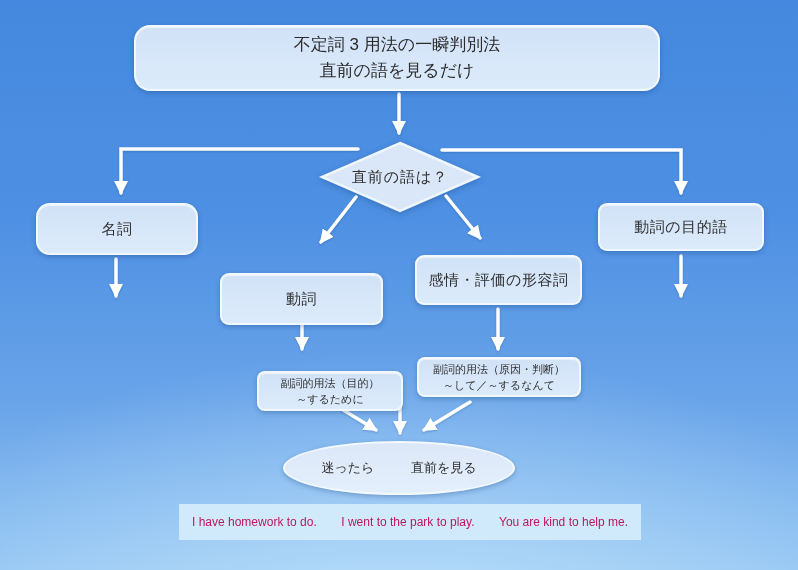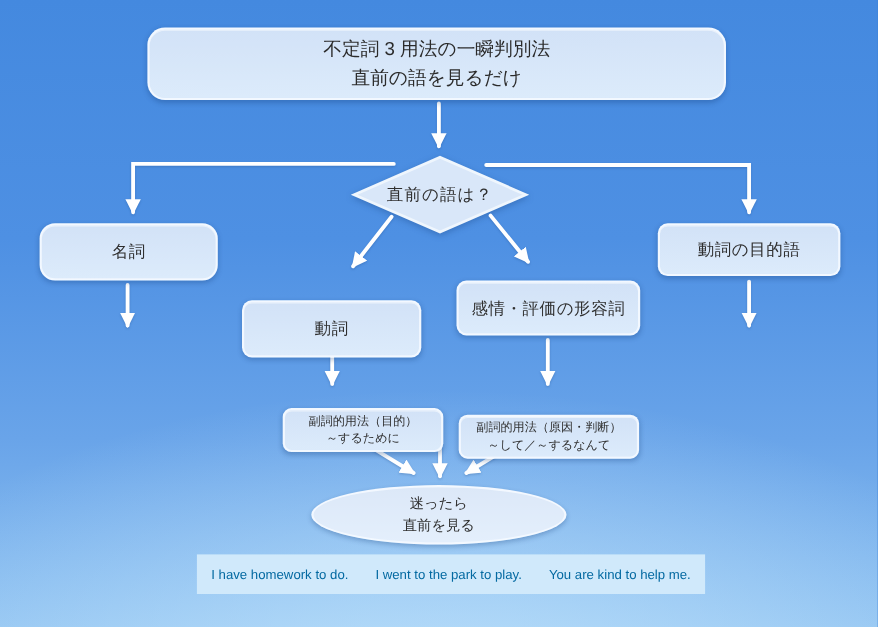--- a/index.html
+++ b/index.html
@@ -33,42 +33,42 @@
   .title-box{left:134px;top:25px;width:526px;height:66px;border-radius:16px;
     font-size:17px;line-height:26px;color:#2b2b2b;}
   .main-box{font-size:15px;letter-spacing:.5px;}
   .box-noun{left:36px;top:203px;width:162px;height:52px;border-radius:14px;}
   .box-verb{left:220px;top:255px;width:163px;height:52px;margin-top:18px;}
   .box-adj{left:415px;top:255px;width:167px;height:50px;}
   .box-obj{left:598px;top:203px;width:166px;height:48px;}
   .sub-box{font-size:11px;line-height:16px;border-radius:8px;border-width:2px;}
   .sub-noun{left:42px;top:306px;width:152px;height:39px;}
   .sub-verb{left:224px;top:371px;width:146px;height:40px;margin-left:33px;}
-  .sub-adj{left:417px;top:357px;width:164px;height:40px;margin-top:20px;}
+  .sub-adj{left:417px;top:357px;width:164px;height:40px;}
   .sub-obj{left:601px;top:305px;width:162px;height:40px;}
   .decision-label{
     position:absolute;left:325px;top:163px;width:150px;height:28px;
     display:flex;align-items:center;justify-content:center;
     font-size:15px;color:#2f2f2f;letter-spacing:1px;
   }
   .ellipse-node{
     position:absolute;left:283px;top:441px;width:232px;height:54px;
     border-radius:50%;
     background:linear-gradient(180deg,#dce8f8 0%,#e4effc 100%);
     border:2px solid rgba(243,249,255,.95);
     box-shadow:0 2px 5px rgba(15,55,115,.3);
-    display:flex;flex-direction:column;align-items:center;justify-content:space-evenly;
+    display:flex;flex-direction:row;align-items:center;justify-content:space-evenly;
     font-size:13px;color:#2f2f2f;box-sizing:border-box;padding:3px 0;
   }
   .examples-bar{
     position:absolute;left:179px;top:504px;width:462px;height:36px;
     background:#d0e9fb;
     display:flex;align-items:center;justify-content:space-between;
     padding:0 13px;box-sizing:border-box;
-    font-size:12px;color:#0369a1;
+    font-size:12px;color:#be185d;
   }
 </style>
 </head>
 <body>
 
 <div class="stage">
 
   <svg class="connectors" viewBox="0 0 798 570" xmlns="http://www.w3.org/2000/svg">
     <defs>
       <marker id="ah" viewBox="0 0 10 10" refX="8.5" refY="5" markerWidth="4" markerHeight="4" orient="auto-start-reverse">

